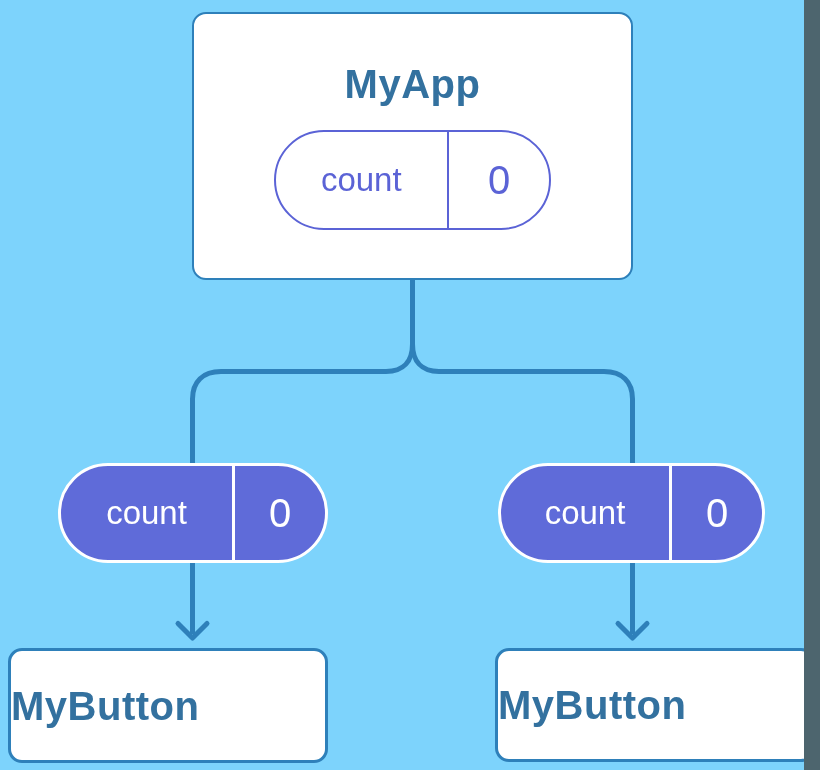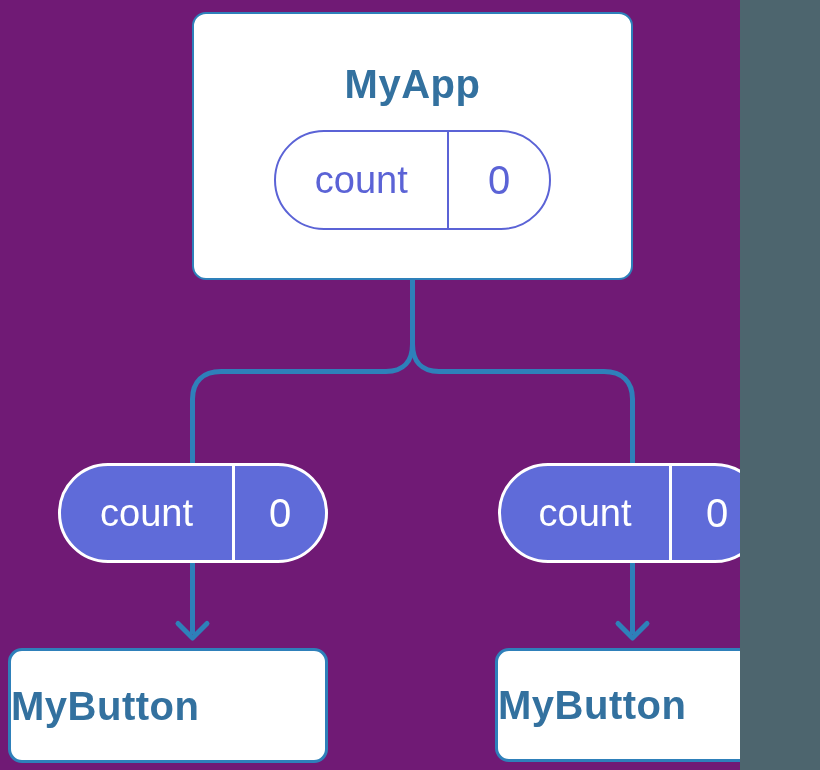--- a/index.html
+++ b/index.html
@@ -1,20 +1,20 @@
 <!DOCTYPE html>
 <html><head>
 <meta charset="utf-8">
 <style>
   html, body { margin: 0; padding: 0; background: #4d656e; }
   .canvas {
     position: relative;
-    width: 740px;
+    width: 804px;
     height: 770px;
-    background: #701a75;
+    background: #7dd3fc;
     overflow: hidden;
     font-family: "Liberation Sans", sans-serif;
   }
   .connectors { position: absolute; left: 0; top: 0; }
 
   .node-box {
     position: absolute;
     background: #ffffff;
     box-sizing: border-box;
     border-radius: 14px;
@@ -49,21 +49,21 @@
     box-sizing: border-box;
     display: flex;
     align-items: stretch;
     border-radius: 60px;
   }
   .pill-key {
     flex: 1;
     display: flex;
     align-items: center;
     justify-content: center;
-    font-size: 38px;
+    font-size: 33px;
     text-align: center;
   }
   .pill-sep { align-self: stretch; }
   .pill-val {
     display: flex;
     align-items: center;
     justify-content: center;
     font-size: 40px;
   }
 

